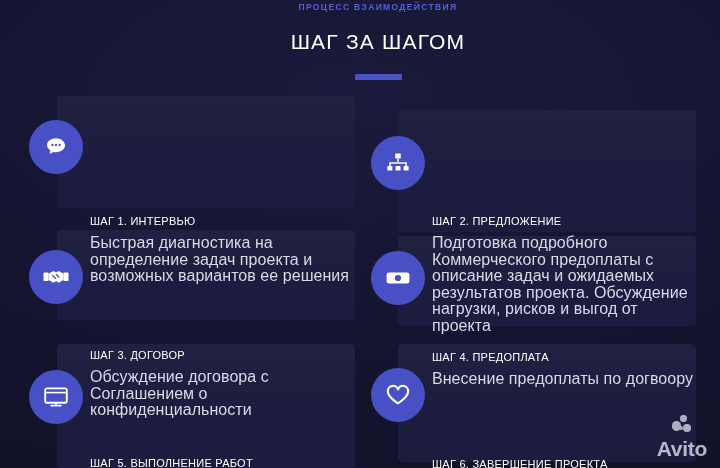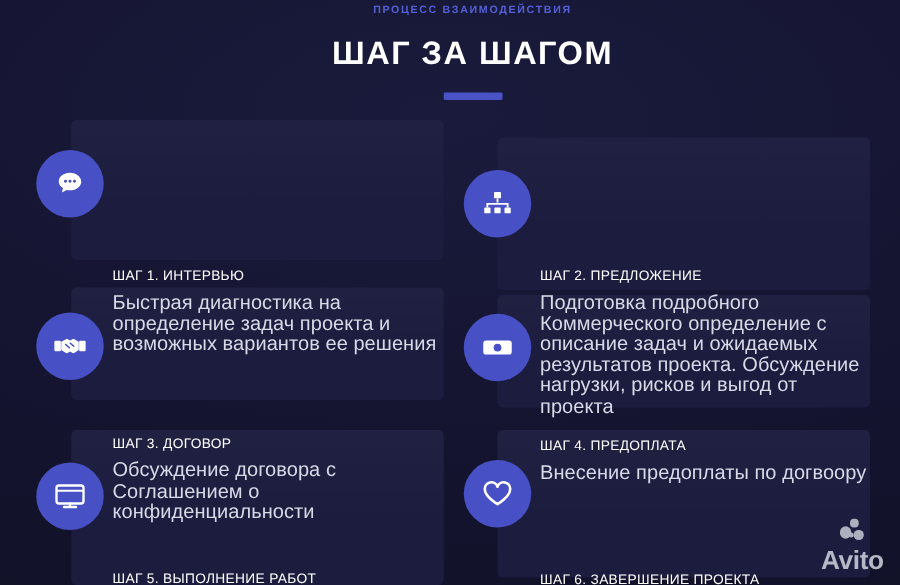--- a/index.html
+++ b/index.html
@@ -40,22 +40,22 @@
     font-weight: bold;
     letter-spacing: 1.35px;
     color: #5560d6;
     text-transform: uppercase;
     margin-top: 1px;
     line-height: 12px;
     white-space: nowrap;
   }
 
   .main-title {
-    font-size: 26px;
-    font-weight: bold;
+    font-size: 21px;
+    font-weight: normal;
     letter-spacing: 1.2px;
     color: #ffffff;
     line-height: 32px;
     margin-top: 13px;
     white-space: nowrap;
   }
 
   .accent-bar {
     width: 47px;
     height: 6px;
@@ -271,21 +271,21 @@
       </span>
     </div>
 
     <div class="card-body cb1">
       <div class="card-title">ШАГ 1. ИНТЕРВЬЮ</div>
       <div class="card-desc">Быстрая диагностика на определение задач проекта и возможных вариантов ее решения</div>
     </div>
 
     <div class="card-body cb2">
       <div class="card-title">ШАГ 2. ПРЕДЛОЖЕНИЕ</div>
-      <div class="card-desc">Подготовка подробного Коммерческого определение с описание задач и ожидаемых результатов проекта. Обсуждение нагрузки, рисков и выгод от проекта</div>
+      <div class="card-desc">Подготовка подробного Коммерческого предоплаты с описание задач и ожидаемых результатов проекта. Обсуждение нагрузки, рисков и выгод от проекта</div>
     </div>
 
     <div class="card-body cb3">
       <div class="card-title">ШАГ 3. ДОГОВОР</div>
       <div class="card-desc">Обсуждение договора с Соглашением о конфиденциальности</div>
     </div>
 
     <div class="card-body cb4">
       <div class="card-title">ШАГ 4. ПРЕДОПЛАТА</div>
       <div class="card-desc">Внесение предоплаты по догвоору</div>

